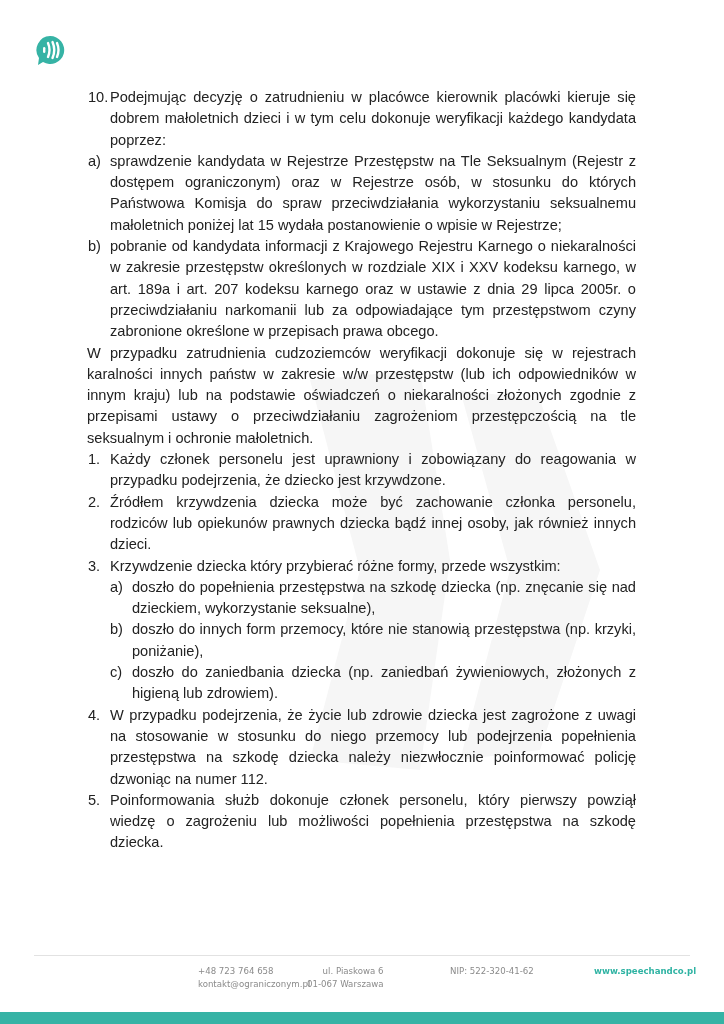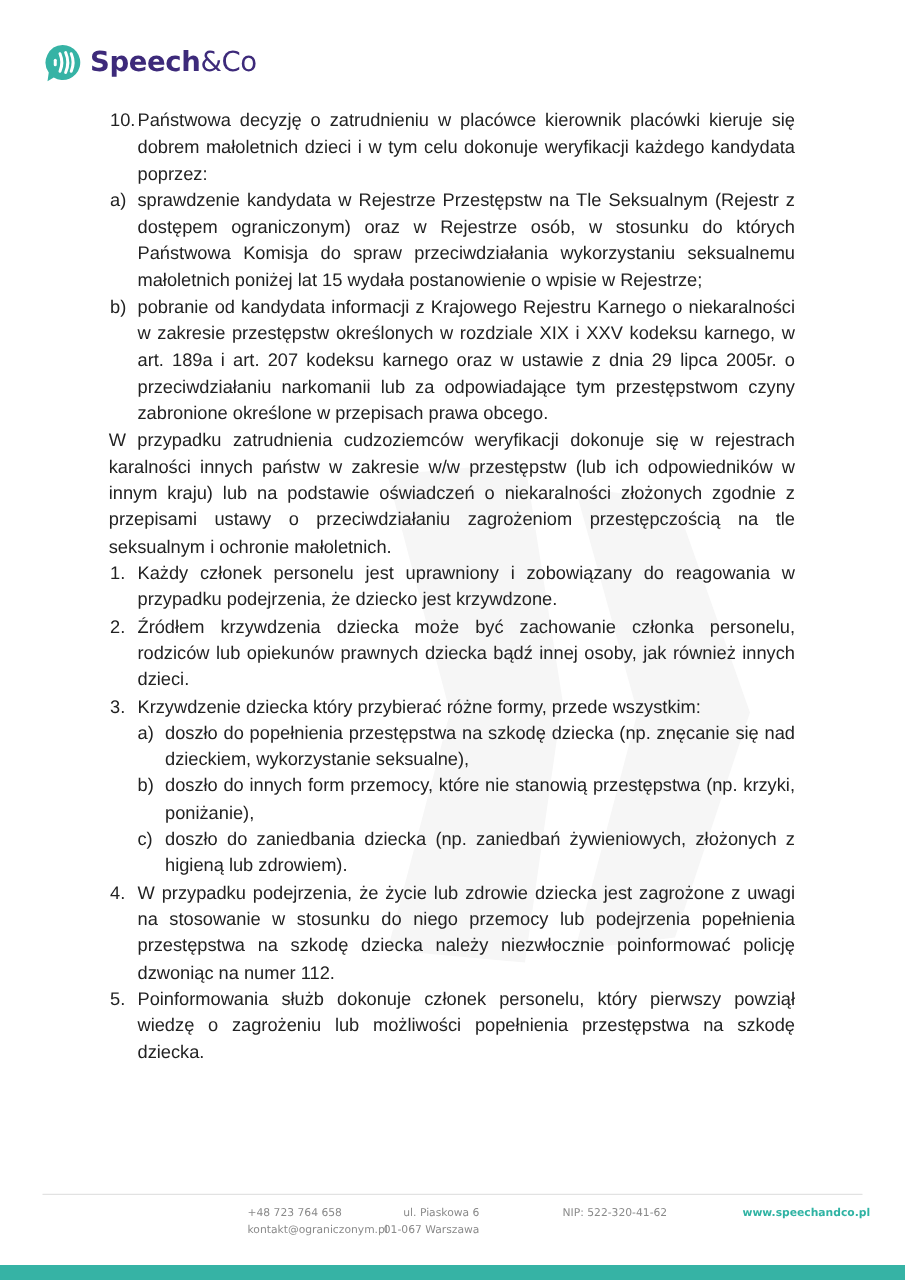--- a/index.html
+++ b/index.html
@@ -67,27 +67,26 @@
 </svg>
 
 <div class="header-logo">
   <svg width="32" height="32" viewBox="0 0 32 32">
     <path d="M16 2 A14 14 0 1 1 9 28 L4 31 L5 24 A14 14 0 0 1 16 2 Z" fill="#36b3a5"></path>
     <rect x="9" y="13" width="2.4" height="6" rx="1.2" fill="#fff"></rect>
     <path d="M14 9 Q17 16 14 23" stroke="#fff" stroke-width="2.4" fill="none" stroke-linecap="round"></path>
     <path d="M18.5 8 Q22 16 18.5 24" stroke="#fff" stroke-width="2.4" fill="none" stroke-linecap="round"></path>
     <path d="M23 9 Q26 16 23 23" stroke="#fff" stroke-width="2.4" fill="none" stroke-linecap="round"></path>
   </svg>
-  <span class="logo-text"><span class="b1">Speech</span><span class="b2">&amp;Co</span></span>
 </div>
 
 <div class="content">
   <div class="item">
     <span class="num n10">10.</span>
-    <span class="body-text">Państwowa decyzję o zatrudnieniu w placówce kierownik placówki kieruje się dobrem małoletnich dzieci i w tym celu dokonuje weryfikacji każdego kandydata poprzez:</span>
+    <span class="body-text">Podejmując decyzję o zatrudnieniu w placówce kierownik placówki kieruje się dobrem małoletnich dzieci i w tym celu dokonuje weryfikacji każdego kandydata poprzez:</span>
   </div>
   <div style="margin-left:0px">
     <div class="sub">
       <span class="lbl">a)</span>
       <span class="body-text">sprawdzenie kandydata w Rejestrze Przestępstw na Tle Seksualnym (Rejestr z dostępem ograniczonym) oraz w Rejestrze osób, w stosunku do których Państwowa Komisja do spraw przeciwdziałania wykorzystaniu seksualnemu małoletnich poniżej lat 15 wydała postanowienie o wpisie w Rejestrze;</span>
     </div>
     <div class="sub">
       <span class="lbl">b)</span>
       <span class="body-text">pobranie od kandydata informacji z Krajowego Rejestru Karnego o niekaralności w zakresie przestępstw określonych w rozdziale XIX i XXV kodeksu karnego, w art. 189a i art. 207 kodeksu karnego oraz w ustawie z dnia 29 lipca 2005r. o przeciwdziałaniu narkomanii lub za odpowiadające tym przestępstwom czyny zabronione określone w przepisach prawa obcego.</span>
     </div>

